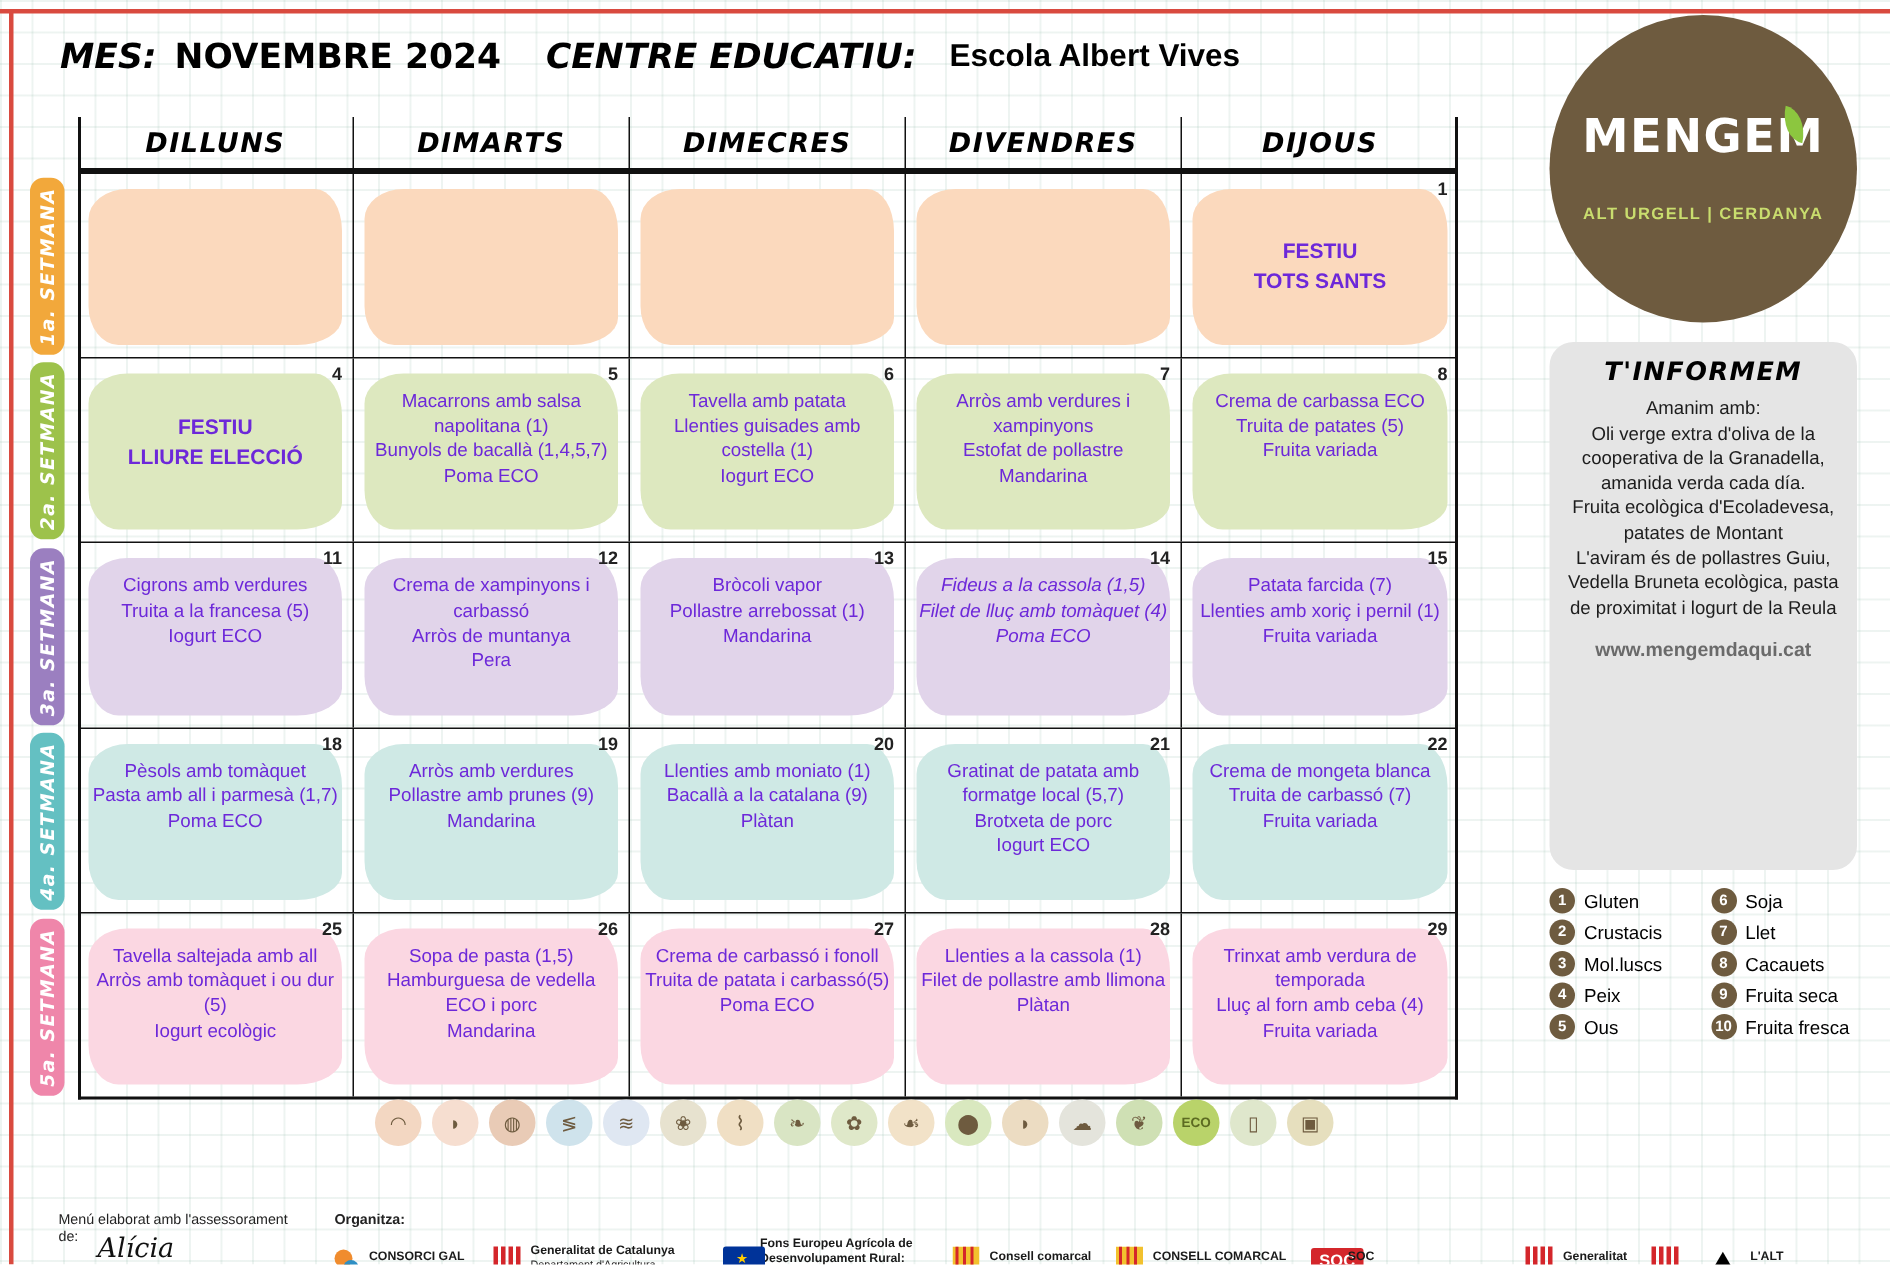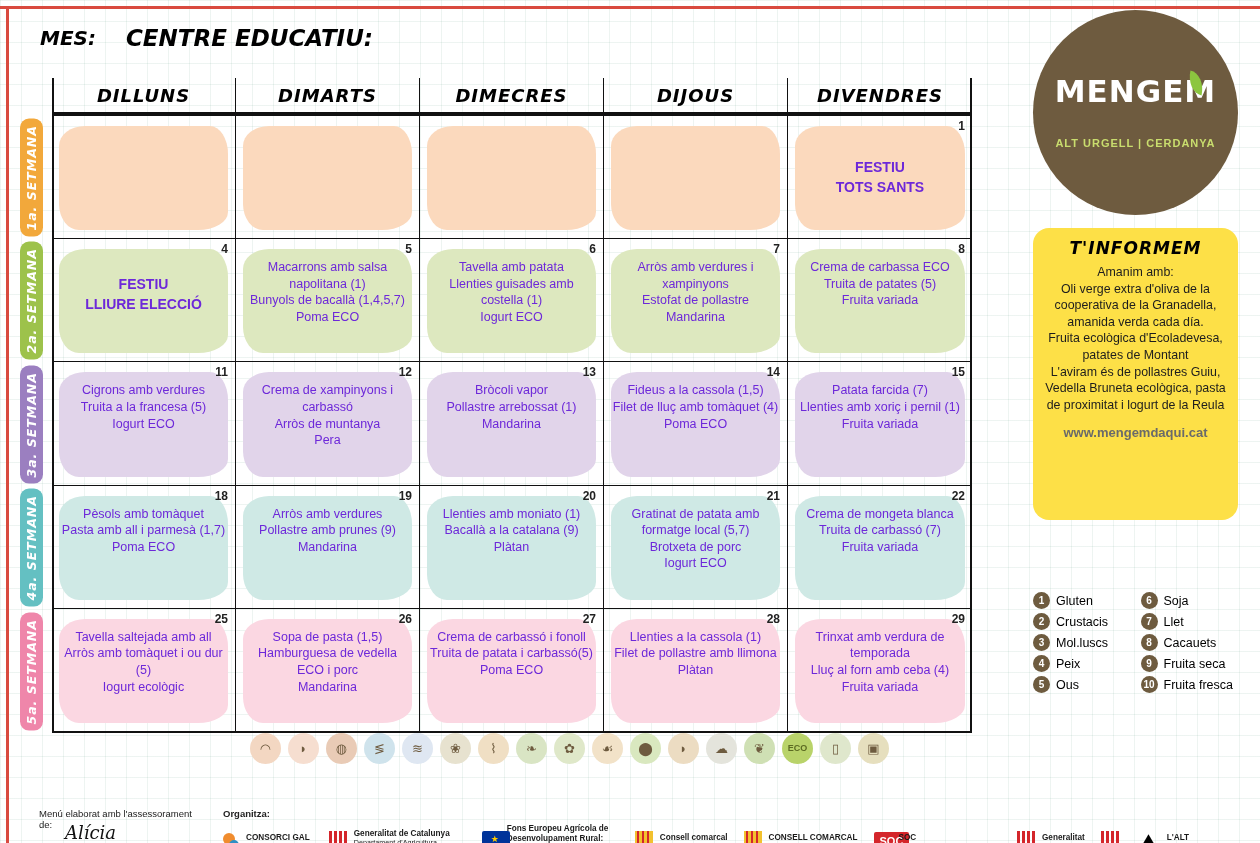--- a/index.html
+++ b/index.html
@@ -18,21 +18,21 @@
       linear-gradient(to right, rgba(120,170,150,.13) 1px, transparent 1px),
       linear-gradient(to bottom, rgba(120,170,150,.13) 1px, transparent 1px);
     background-size:21px 21px;
     pointer-events:none;
   }
   .top-rule{position:absolute;top:6px;left:0;width:1260px;height:3px;background:#d94a3f;}
   .left-rule{position:absolute;top:6px;left:6px;width:3px;height:837px;background:#d94a3f;}
 
   
   .header{position:absolute;top:18px;left:40px;width:940px;height:40px;display:flex;align-items:center;gap:12px;}
-  .lbl-mes{font-size:20px;font-weight:bold;font-style:italic;font-family:"DejaVu Sans",sans-serif;}
+  .lbl-mes{font-size:23px;font-weight:bold;font-style:italic;font-family:"DejaVu Sans",sans-serif;}
   .val-mes{font-size:23px;font-weight:bold;font-family:"DejaVu Sans",sans-serif;}
   .lbl-centre{font-size:23px;font-weight:bold;font-style:italic;font-family:"DejaVu Sans",sans-serif;margin-left:18px;}
   .val-centre{font-size:21px;font-weight:bold;font-family:"Liberation Sans",sans-serif;margin-left:10px;}
 
   
   .cal{position:absolute;left:52px;top:78px;width:920px;height:655px;}
   .cal-head{display:grid;grid-template-columns:repeat(5,1fr);height:36px;border-bottom:2.5px solid #111;}
   .cal-head .dh{display:flex;align-items:center;justify-content:center;font-size:18px;font-weight:bold;font-style:italic;font-family:"DejaVu Sans",sans-serif;letter-spacing:1px;border-right:1px solid #111;}
   .cal-head .dh:last-child{border-right:none;}
 
@@ -60,21 +60,21 @@
   .cal-outline{position:absolute;left:52px;top:78px;width:920px;height:655px;border-left:2.5px solid #111;border-right:2.5px solid #111;pointer-events:none;}
 
   
   .logo{position:absolute;right:22px;top:10px;width:205px;height:205px;border-radius:50%;background:#6e5b3f;color:#fff;display:flex;flex-direction:column;align-items:center;justify-content:center;}
   .logo .l1{font-family:"DejaVu Sans",sans-serif;font-weight:bold;font-size:31px;letter-spacing:1px;line-height:1;}
   .logo .l2{font-family:"DejaVu Sans",sans-serif;font-weight:bold;font-size:33px;letter-spacing:1px;line-height:1.05;margin-top:2px;}
   .logo .l3{font-size:11px;font-weight:bold;color:#c9dd6e;margin-top:30px;letter-spacing:1px;}
   .leaf{position:absolute;right:34px;top:62px;width:16px;height:22px;background:#8cc63f;border-radius:0 100% 0 100%;transform:rotate(12deg);}
 
   
-  .info{position:absolute;right:22px;top:228px;width:205px;height:292px;background:#fde047;border-radius:16px;padding:8px 12px 10px;text-align:center;}
+  .info{position:absolute;right:22px;top:228px;width:205px;height:352px;background:#e5e5e5;border-radius:16px;padding:8px 12px 10px;text-align:center;}
   .info h3{margin:2px 0 6px;font-size:17px;font-family:"DejaVu Sans",sans-serif;font-weight:bold;font-style:italic;letter-spacing:1px;}
   .info p{margin:0;font-size:12.4px;line-height:1.34;color:#1d1d1d;}
   .info .web{margin-top:12px;font-size:13px;color:#6a6a6a;font-weight:bold;}
 
   
   .alerg{position:absolute;right:22px;top:592px;width:205px;display:grid;grid-template-columns:1fr 1fr;gap:4px 10px;}
   .al{display:flex;align-items:center;gap:6px;font-size:12.5px;}
   .al .dot{width:17px;height:17px;border-radius:50%;background:#6e5b3f;color:#fff;font-size:10px;display:flex;align-items:center;justify-content:center;font-weight:bold;flex:0 0 auto;}
 
   
@@ -100,21 +100,23 @@
 </style>
 </head>
 <body>
 
 <div class="paper-grid"></div>
 <div class="top-rule"></div>
 <div class="left-rule"></div>
 
 <div class="header">
   <span class="lbl-mes">MES:</span>
+  <span class="val-mes">NOVEMBRE 2024</span>
   <span class="lbl-centre">CENTRE EDUCATIU:</span>
+  <span class="val-centre">Escola Albert Vives</span>
 </div>
 
 <div class="weeks" id="weeks">
     <div class="wk">
       <span style="background: rgb(242, 168, 59);">1a. SETMANA</span>
     </div>
     <div class="wk">
       <span style="background: rgb(157, 194, 75);">2a. SETMANA</span>
     </div>
     <div class="wk">
@@ -126,22 +128,22 @@
     <div class="wk">
       <span style="background: rgb(239, 134, 170);">5a. SETMANA</span>
     </div>
   </div>
 
 <div class="cal">
   <div class="cal-head" id="cal-head">
       <div class="dh">DILLUNS</div>
       <div class="dh">DIMARTS</div>
       <div class="dh">DIMECRES</div>
+      <div class="dh">DIVENDRES</div>
       <div class="dh">DIJOUS</div>
-      <div class="dh">DIVENDRES</div>
     </div>
   <div class="cal-body" id="cal-body">
       <div class="row">
         <div class="cell">
           <div class="blob" style="background: rgb(251, 217, 189);"></div>
           <div class="content" style="white-space: pre-line;"></div>
         </div>
         <div class="cell">
           <div class="blob" style="background: rgb(251, 217, 189);"></div>
           <div class="content" style="white-space: pre-line;"></div>
@@ -215,21 +217,21 @@
         <div class="cell">
           <div class="blob" style="background: rgb(225, 212, 234);"></div>
           <div class="daynum">13</div>
           <div class="content" style="white-space: pre-line;">Bròcoli vapor
 Pollastre arrebossat (1)
 Mandarina</div>
         </div>
         <div class="cell">
           <div class="blob" style="background: rgb(225, 212, 234);"></div>
           <div class="daynum">14</div>
-          <div class="content" style="white-space: pre-line;">Fideus a la cassola (1,5)
+          <div class="content" style="white-space: pre-line; font-style: italic;">Fideus a la cassola (1,5)
 Filet de lluç amb tomàquet (4)
 Poma ECO</div>
         </div>
         <div class="cell">
           <div class="blob" style="background: rgb(225, 212, 234);"></div>
           <div class="daynum">15</div>
           <div class="content" style="white-space: pre-line;">Patata farcida (7)
 Llenties amb xoriç i pernil (1)
 Fruita variada</div>
         </div>

